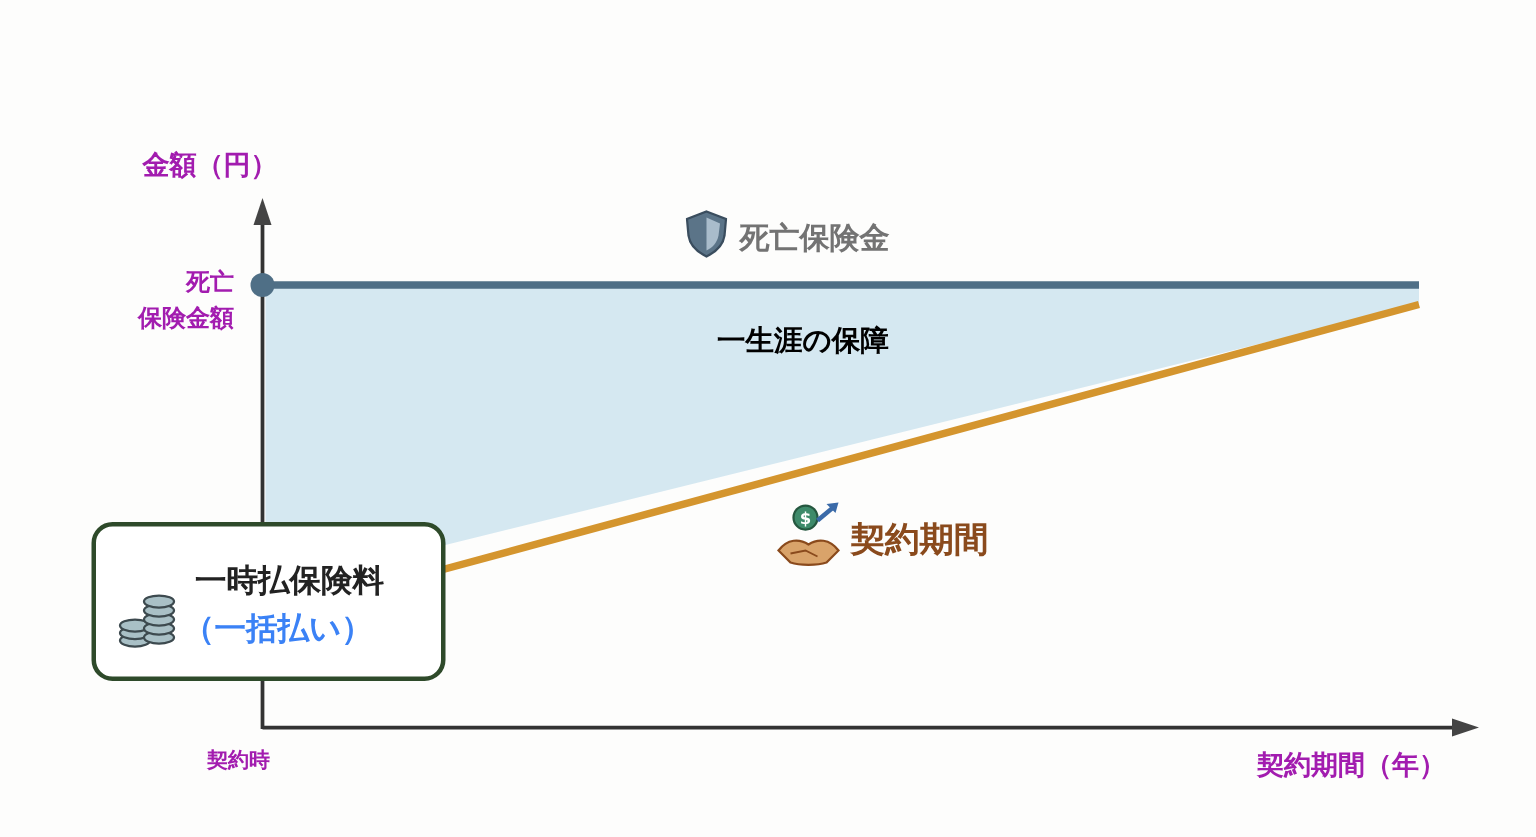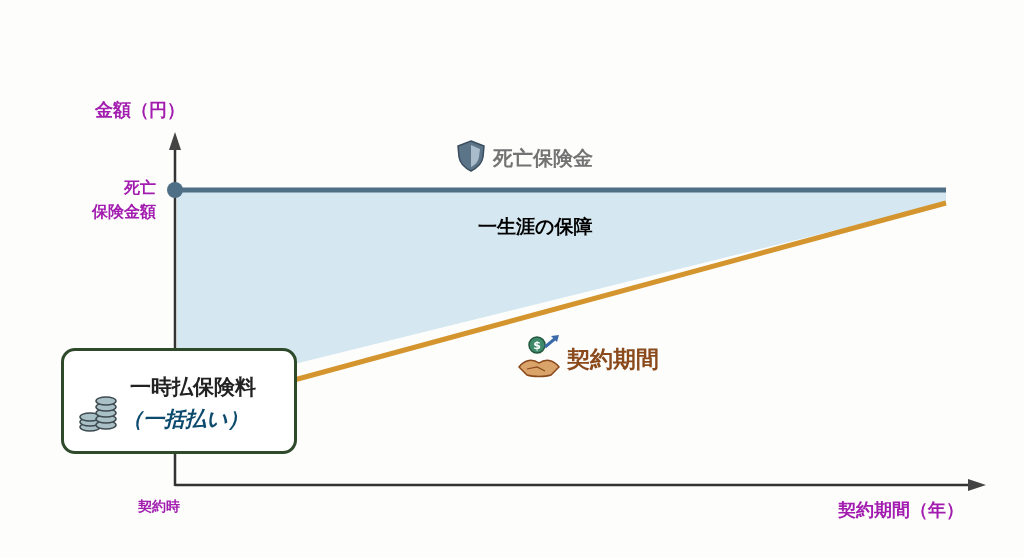--- a/index.html
+++ b/index.html
@@ -21,21 +21,21 @@
   .lifetime { left: 478px; top: 214px; font-size: 19px; font-weight: bold; color: #000000; }
   .surrender { left: 515px; top: 333px; display: flex; align-items: center; gap: 4px; }
   .surrender .txt { font-size: 23px; font-weight: bold; color: #8a4a1c; }
   .premium-box {
     left: 45px; top: 348px; width: 236px; height: 106px;
     border: 3px solid #2e4a2a; border-radius: 14px; background: #ffffff;
     box-sizing: border-box;
     margin-left: 16px;
   }
   .premium-box .line1 { position: absolute; left: 66px; top: 22px; font-size: 21px; font-weight: bold; color: #222; }
-  .premium-box .line2 { position: absolute; left: 58px; top: 54px; font-size: 21px; font-weight: bold; color: #0c4a6e; font-style: italic; }
+  .premium-box .line2 { position: absolute; left: 58px; top: 54px; font-size: 21px; font-weight: bold; color: #3b82f6; }
   .premium-box .coins { position: absolute; left: 14px; top: 42px; }
 </style>
 </head>
 <body>
 
 <svg class="chart" width="1024" height="558">
 
   <polygon points="177,191 946,191 946,203 177,393" fill="#d5e8f1"></polygon>
 
   <line x1="283" y1="383" x2="946" y2="203" stroke="#d4952e" stroke-width="5"></line>

